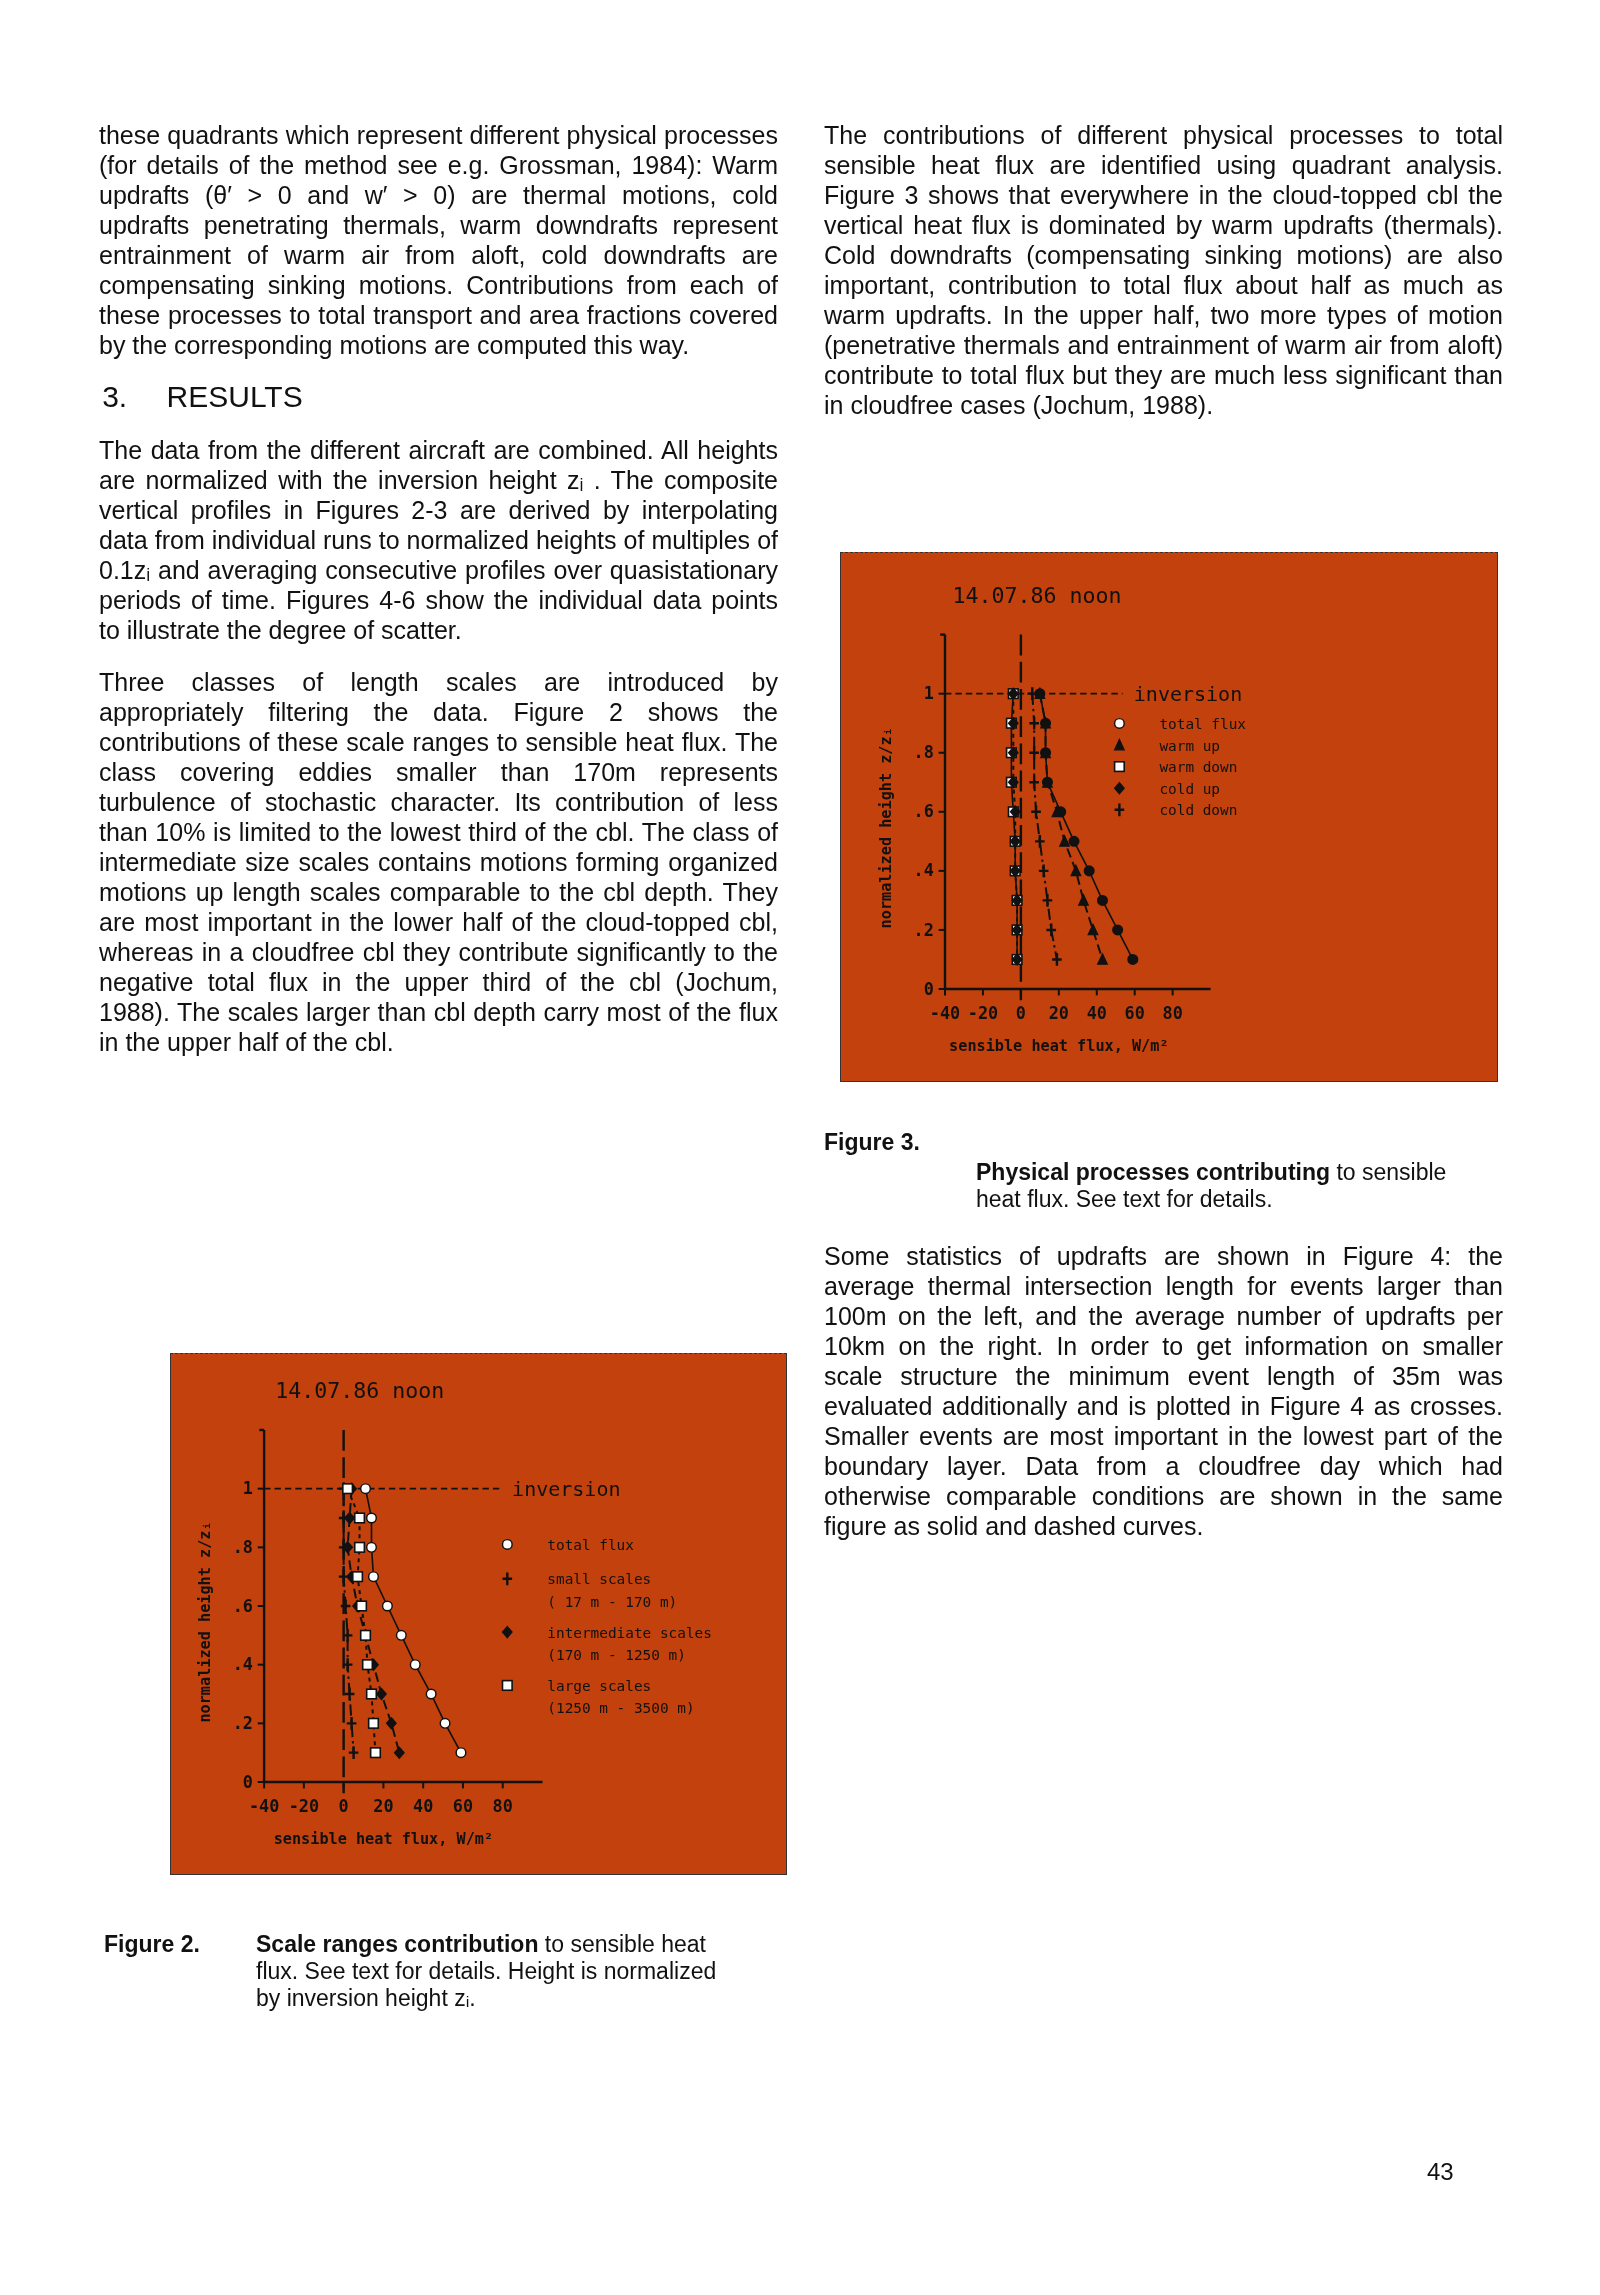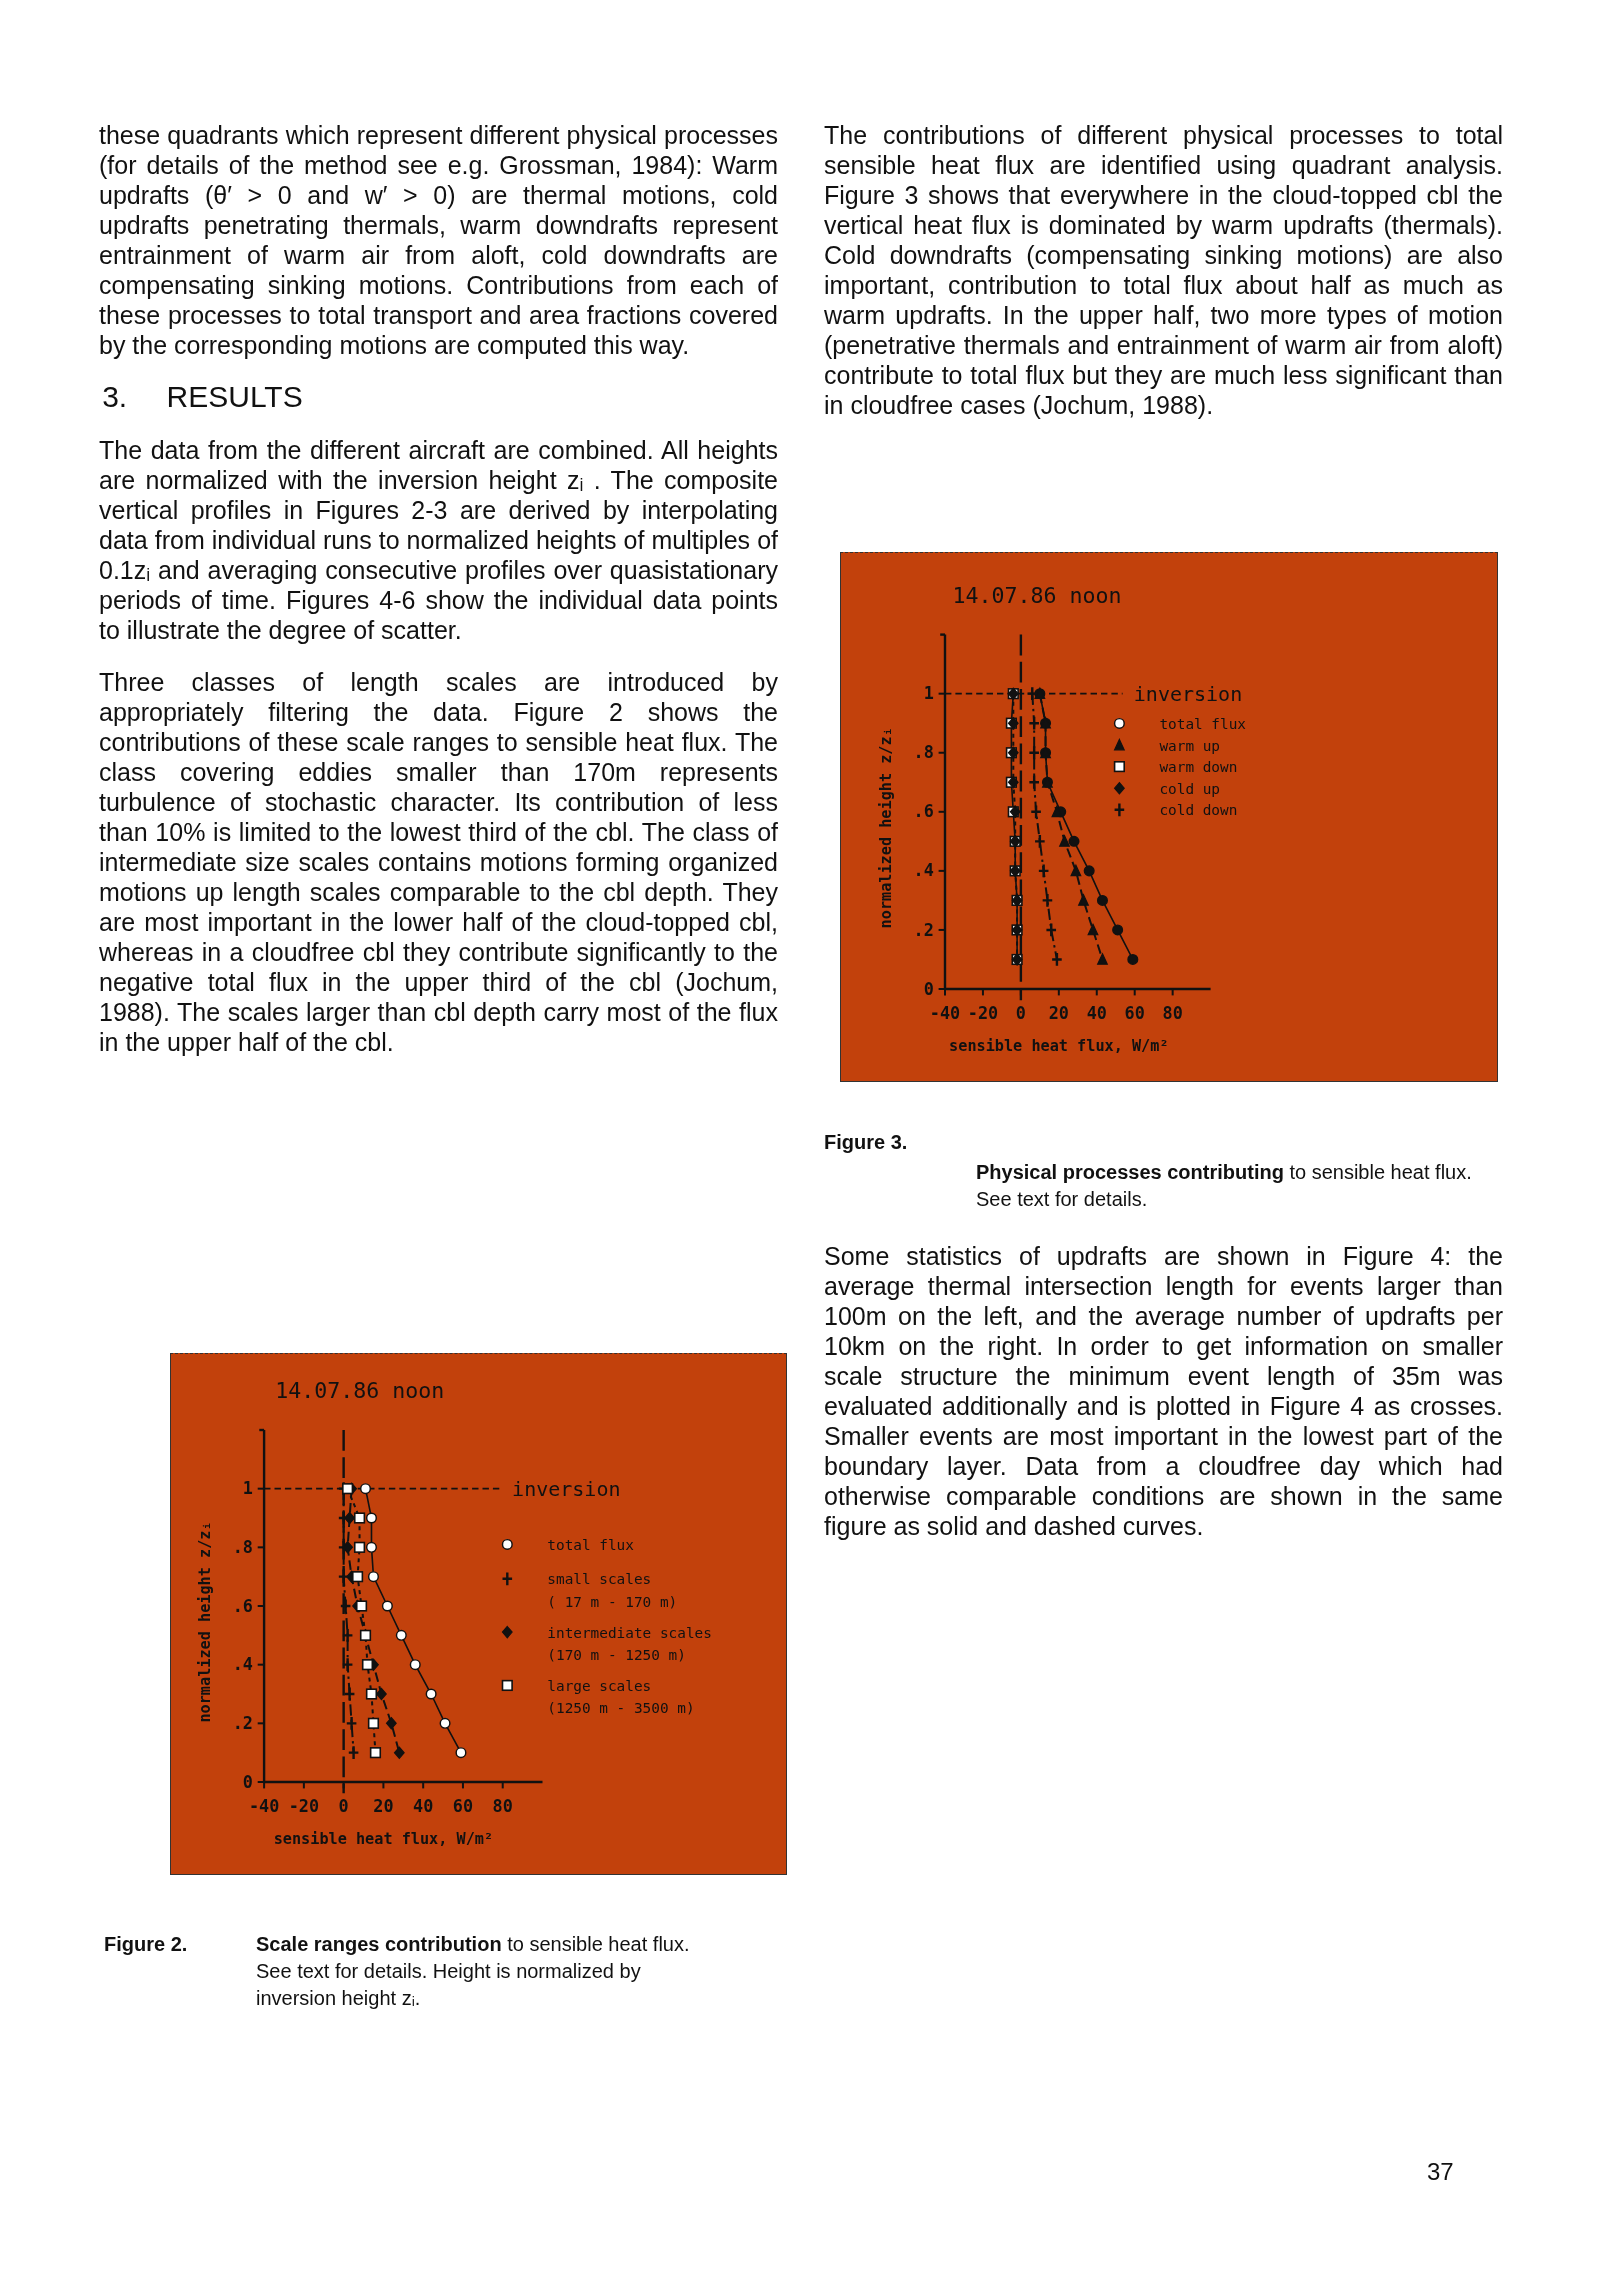--- a/index.html
+++ b/index.html
@@ -7,21 +7,21 @@
   .col { position: absolute; width: 679px; font-size: 25px; line-height: 30px; text-align: justify; }
   .col p { margin: 0 0 22.4px 0; }
   .heading { margin: 0 0 22.4px 0; font-size: 30px; }
   .heading .num { display: inline-block; width: 56px; padding-left: 3.2px; }
   #left-col { left: 99px; top: 120px; }
   #right-col-top { left: 824px; top: 120px; }
   #right-col-bottom { left: 824px; top: 1241px; }
   .figbox { position: absolute; border: 1.6px solid #333; border-style: dashed solid solid solid; background: #c2410c; }
   #fig2-box { left: 170px; top: 1353px; width: 615px; height: 520px; }
   #fig3-box { left: 840px; top: 552px; width: 656px; height: 528px; }
-  .caption { position: absolute; font-size: 20px; line-height: 27px; }
+  .caption { position: absolute; font-size: 23px; line-height: 27px; }
   .caption .lab { position: absolute; left: 0; top: 0; font-weight: bold; }
   .caption .txt { position: absolute; left: 152px; top: 0; width: 464px; }
   .caption .txt b { font-weight: bold; }
   #fig2-caption { left: 104px; top: 1931px; width: 672px; height: 88px; }
   #fig3-caption { left: 824px; top: 1129px; width: 688px; height: 64px; }
   #fig3-caption .txt { left: 152px; width: 520px; margin-top: 30px; }
   #page-number { position: absolute; left: 1427px; top: 2158px; font-size: 24px; }
   svg text { font-family: "DejaVu Sans Mono", monospace; fill: #111; }
 </style>
 </head>
@@ -266,14 +266,14 @@
       <text x="470" y="421.29999999999995" font-size="18">large scales</text>
       <text x="470" y="448.94999999999993" font-size="18">(1250 m - 3500 m)</text>
     </svg>
 </div>
 
 <div id="fig2-caption" class="caption">
   <span class="lab">Figure 2.</span>
   <span class="txt"><b>Scale ranges contribution</b><span> to sensible heat flux. See text for details. Height is normalized by inversion height zᵢ.</span></span>
 </div>
 
-<div id="page-number">37</div>
+<div id="page-number">43</div>
 
 
 </body></html>

